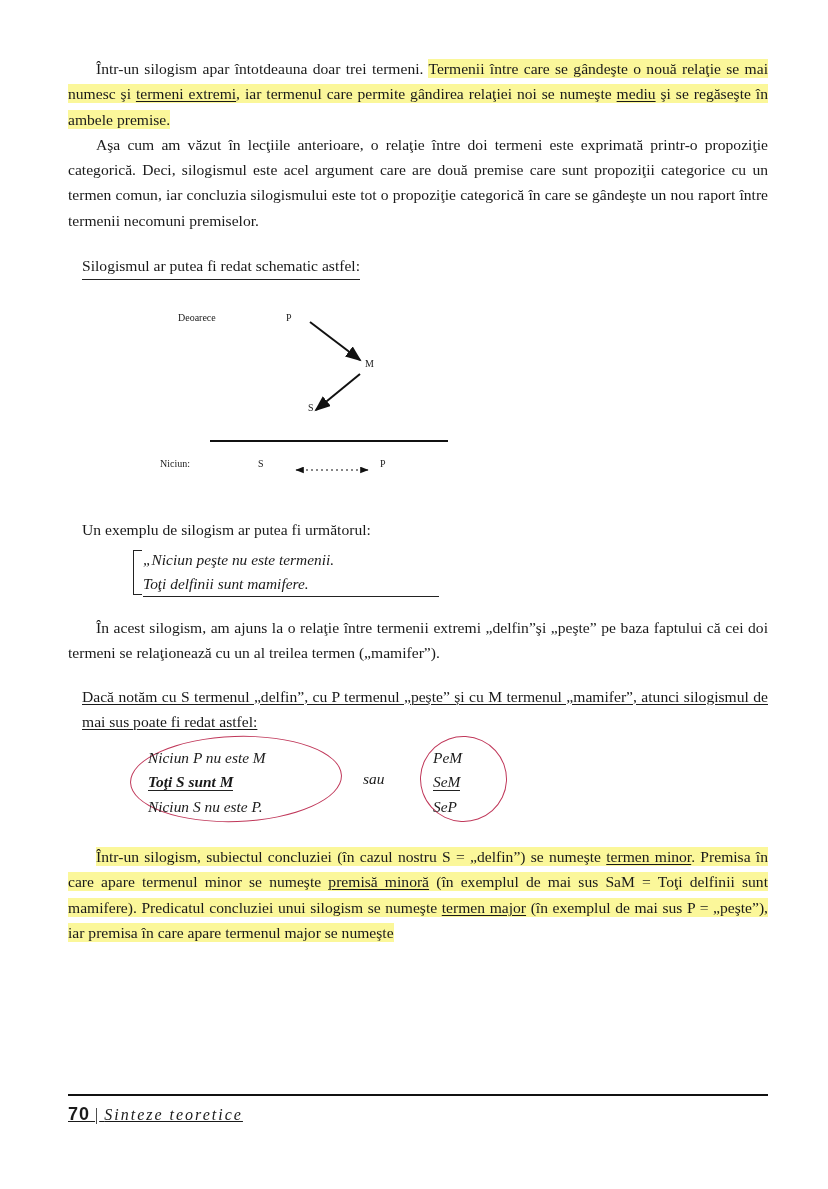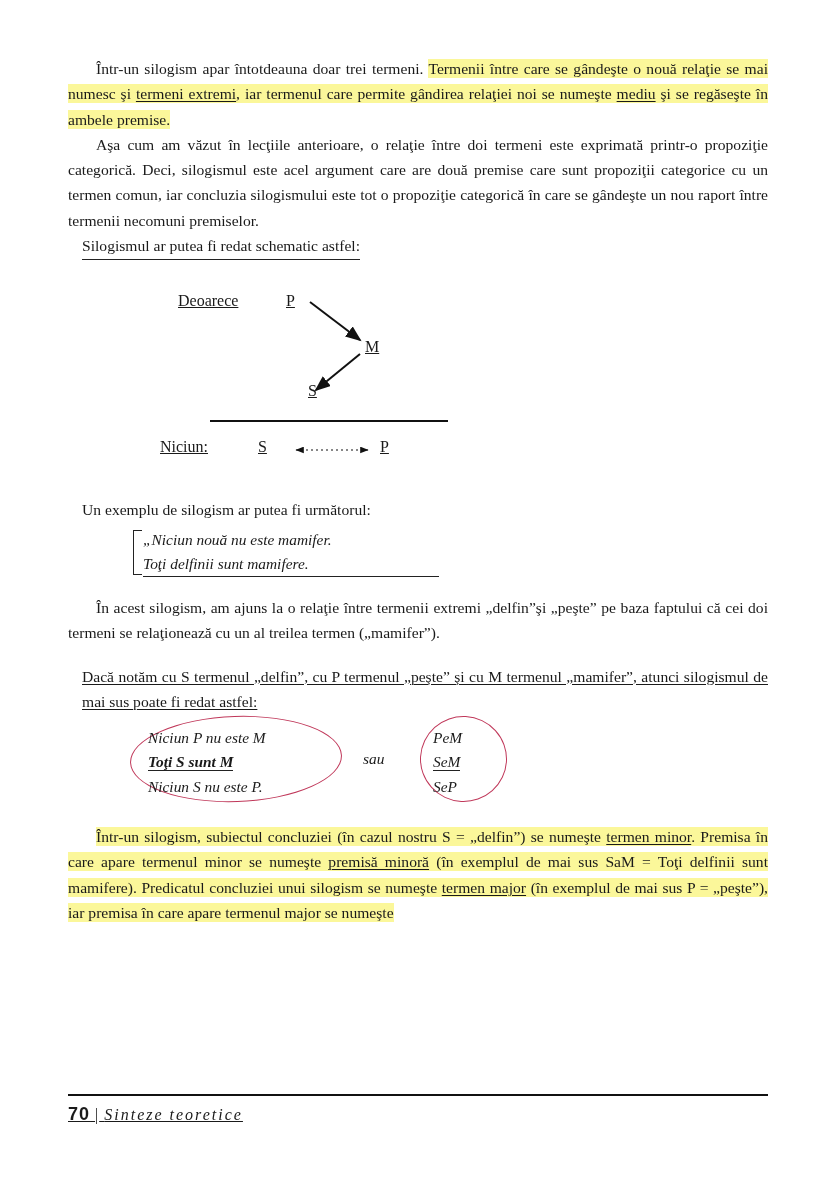--- a/index.html
+++ b/index.html
@@ -57,23 +57,22 @@
   }
 
   
   .diagram {
     position: relative;
     height: 205px;
     margin-top: 10px;
   }
   .diag-label {
     position: absolute;
-    font-size: 16px;
+    font-size: 10px;
     font-family: "Liberation Serif", serif;
-    text-decoration: underline;
   }
   .rule {
     position: absolute;
     left: 142px;
     top: 150px;
     width: 238px;
     border-top: 2px solid #111;
   }
   
   .example-block {
@@ -191,21 +190,21 @@
 <div class="page">
 
   <div class="ghost" style="left:70px; top:448px; width:620px;">‍ ‍ ‍ ‍ ‍ ‍ ‍ ‍ ‍ ‍ ‍ ‍ ‍ ‍ ‍ ‍ ‍ ‍ ‍ ‍ ‍ ‍</div>
 
   <div class="content">
 
     <p class="para indent"><span>Într-un silogism apar întotdeauna doar trei termeni. </span><span class="hl"><span>Termenii între care se gândeşte o nouă relaţie se mai numesc şi </span><span class="u">termeni extremi</span><span>, iar termenul care permite gândirea relaţiei noi se numeşte </span><span class="u">mediu</span><span> şi se regăseşte în ambele premise.</span></span></p>
 
     <p class="para indent">Aşa cum am văzut în lecţiile anterioare, o relaţie între doi termeni este exprimată printr-o propoziţie categorică. Deci, silogismul este acel argument care are două premise care sunt propoziţii categorice cu un termen comun, iar concluzia silogismului este tot o propoziţie categorică în care se gândeşte un nou raport între termenii necomuni premiselor.</p>
 
-    <p class="para" style="margin-left:14px; margin-top:0;"><span class="blk-under">Silogismul ar putea fi redat schematic astfel:</span></p>
+    <p class="para" style="margin-left:14px; margin-top:20px;"><span class="blk-under">Silogismul ar putea fi redat schematic astfel:</span></p>
 
     <div class="diagram">
       <span class="diag-label" style="left:110px; top:22px;">Deoarece</span>
       <span class="diag-label" style="left:218px; top:22px;">P</span>
       <span class="diag-label" style="left:297px; top:68px;">M</span>
       <span class="diag-label" style="left:240px; top:112px;">S</span>
 
       <svg class="arrows" width="700" height="205">
         <defs>
           <marker id="ah" markerWidth="9" markerHeight="9" refX="7" refY="3.2" orient="auto">
@@ -232,21 +231,21 @@
       <div class="rule"></div>
       <span class="diag-label" style="left:92px; top:168px;">Niciun:</span>
       <span class="diag-label" style="left:190px; top:168px;">S</span>
       <span class="diag-label" style="left:312px; top:168px;">P</span>
     </div>
 
     <p class="para" style="margin-left:14px; margin-top:22px;">Un exemplu de silogism ar putea fi următorul:</p>
 
     <div class="example-block" style="margin-top:6px;">
       <div class="bracket"></div>
-      <div>„Niciun nouă nu este mamifer.</div>
+      <div>„Niciun peşte nu este termenii.</div>
       <div><span class="ex-line2">Toţi delfinii sunt mamifere.</span></div>
     </div>
 
     <p class="para indent" style="margin-top:18px;">În acest silogism, am ajuns la o relaţie între termenii extremi „delfin”şi „peşte” pe baza faptului că cei doi termeni se relaţionează cu un al treilea termen („mamifer”).</p>
 
     <p class="para" style="margin-left:14px; margin-top:18px;"><span class="underline-thin">Dacă notăm cu S termenul „delfin”, cu P termenul „peşte” şi cu M termenul „mamifer”, atunci silogismul de mai sus poate fi redat astfel:</span></p>
 
     <div class="forms">
       <div class="ellipse ell-left"></div>
       <div class="ellipse ell-right"></div>

